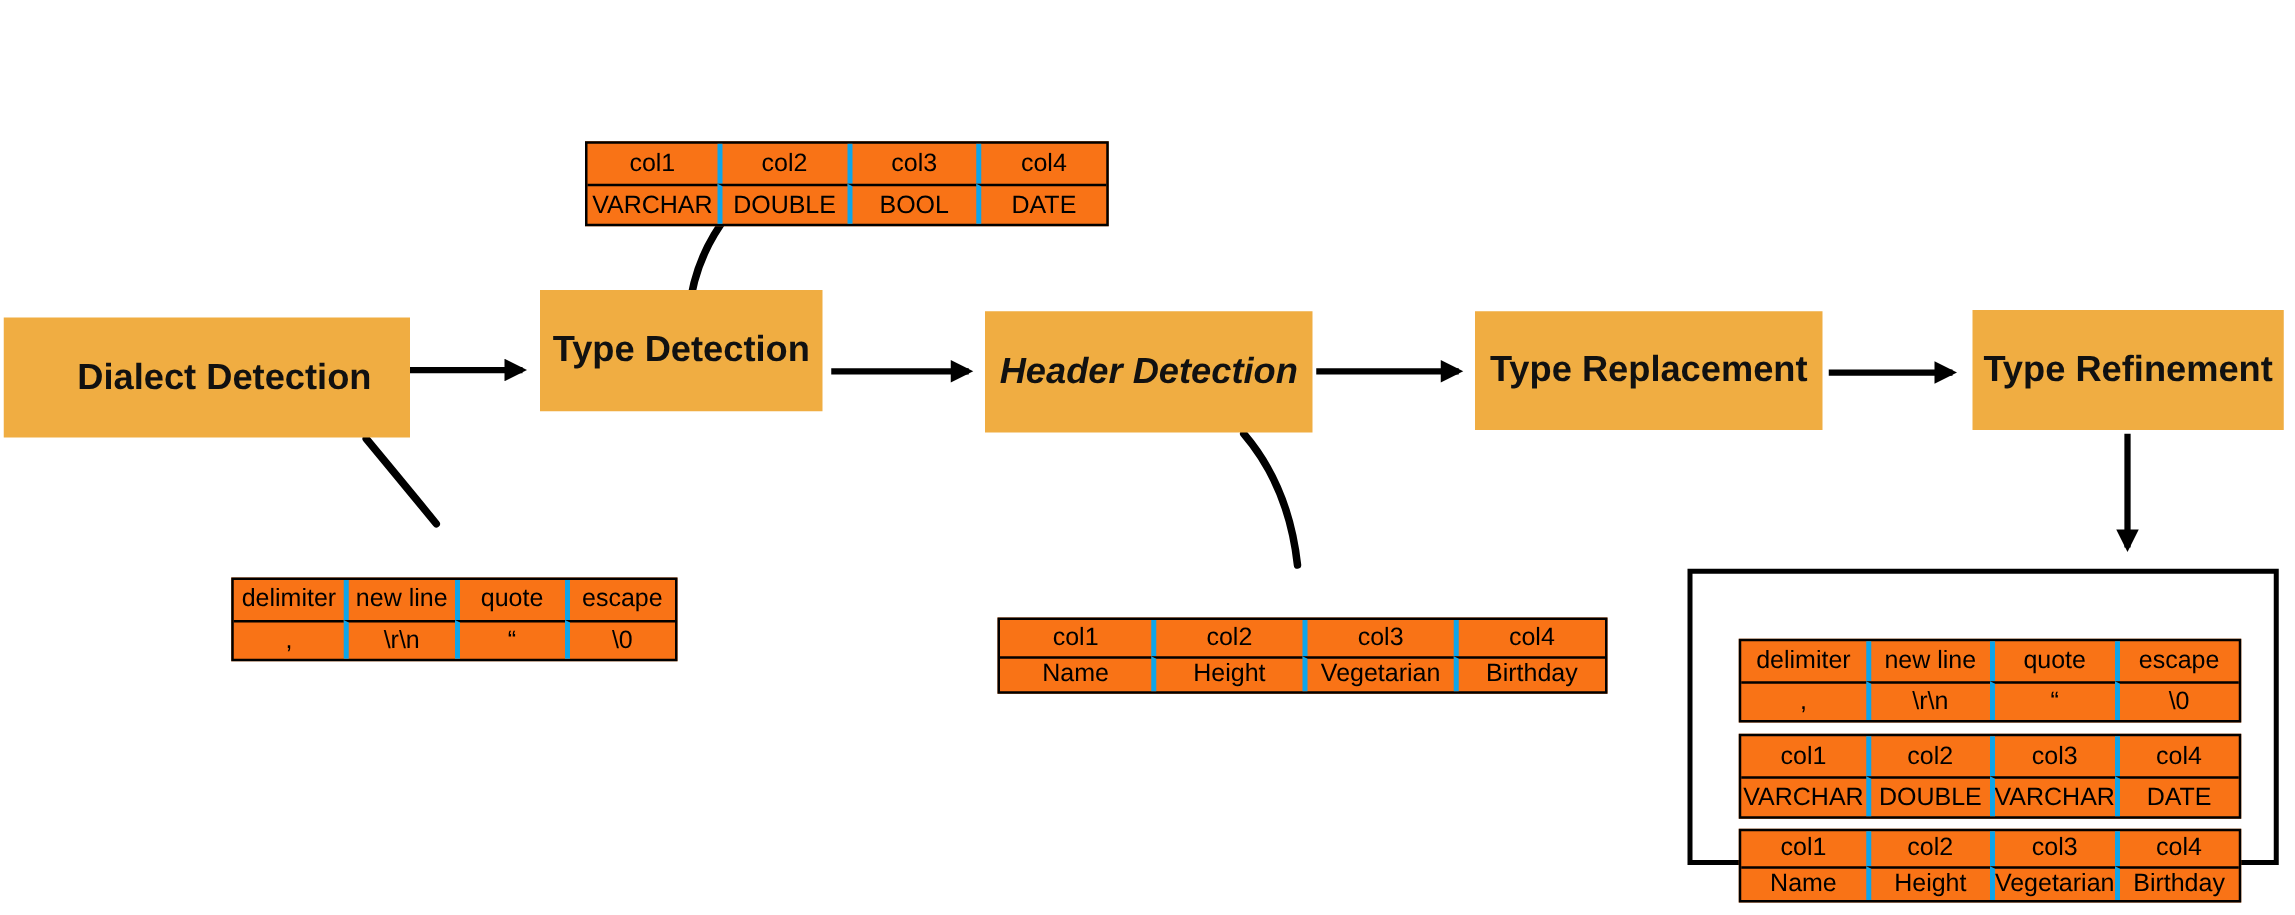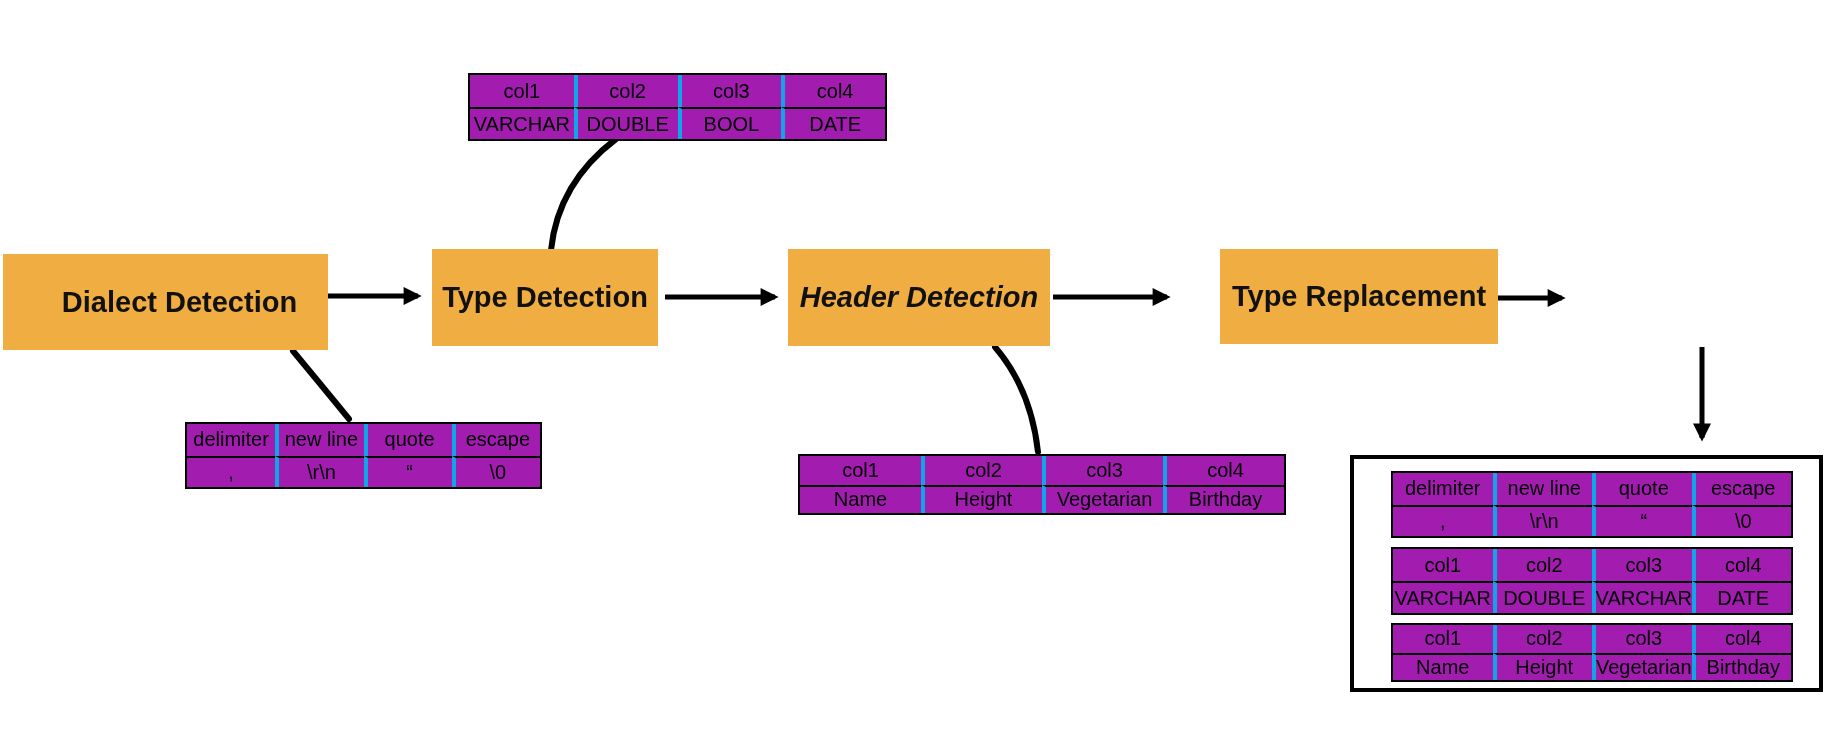--- a/index.html
+++ b/index.html
@@ -33,23 +33,24 @@
     text-align: center;
     letter-spacing: 0px;
     white-space: nowrap;
   }
   .dtable {
     position: absolute;
     display: grid;
     grid-template-rows: 1fr 1fr;
     grid-auto-flow: row;
     border: 2px solid #000;
-    background: #a21caf;
+    background: #f97316;
     font-size: 20px;
     color: #000;
+    margin-top: 40px;
   }
   .dtable .cell {
     display: flex;
     align-items: center;
     justify-content: center;
     border-left: 4px solid #0ea5e9;
     white-space: nowrap;
     overflow: hidden;
     padding: 0 2px;
   }
@@ -82,23 +83,24 @@
     <path d="M1463,298 H1562" stroke="#000" stroke-width="5" fill="none" marker-end="url(#ah)"></path>
 
     <path d="M1702,347 V438" stroke="#000" stroke-width="5" fill="none" marker-end="url(#ah)"></path>
 
     <path d="M293,351 Q327,392 349,419" stroke="#000" stroke-width="6" fill="none" stroke-linecap="round"></path>
     <path d="M551,250 Q558,183 616,139" stroke="#000" stroke-width="6" fill="none" stroke-linecap="round"></path>
     <path d="M995,347 Q1031,389 1038,452" stroke="#000" stroke-width="6" fill="none" stroke-linecap="round"></path>
   </svg>
 
   <div class="stage" style="left:3px;   top:254px; width:297px; height:96px;padding-left:28px;">Dialect Detection</div>
-  <div class="stage" style="left:432px; top:249px; width:226px; height:97px;">Type Detection</div>
+  <div class="stage" style="left:432px; top:232px; width:226px; height:97px;">Type Detection</div>
   <div class="stage" style="left:788px; top:249px; width:262px; height:97px;font-style:italic;">Header Detection</div>
-  <div class="stage" style="left:1180px; top:249px; width:278px; height:95px;margin-left:40px;">Type Replacement</div>
+  <div class="stage" style="left:1180px; top:249px; width:278px; height:95px;">Type Replacement</div>
+  <div class="stage" style="left:1578px; top:248px; width:249px; height:96px;">Type Refinement</div>
 
   <div class="dtable" style="left:468px; top:73px; width:415px; height:64px; grid-template-columns:repeat(4,1fr);">
       <div class="cell first-col">col1</div>
       <div class="cell">col2</div>
       <div class="cell">col3</div>
       <div class="cell">col4</div>
       <div class="cell first-col val">VARCHAR</div>
       <div class="cell val">DOUBLE</div>
       <div class="cell val">BOOL</div>
       <div class="cell val">DATE</div>

